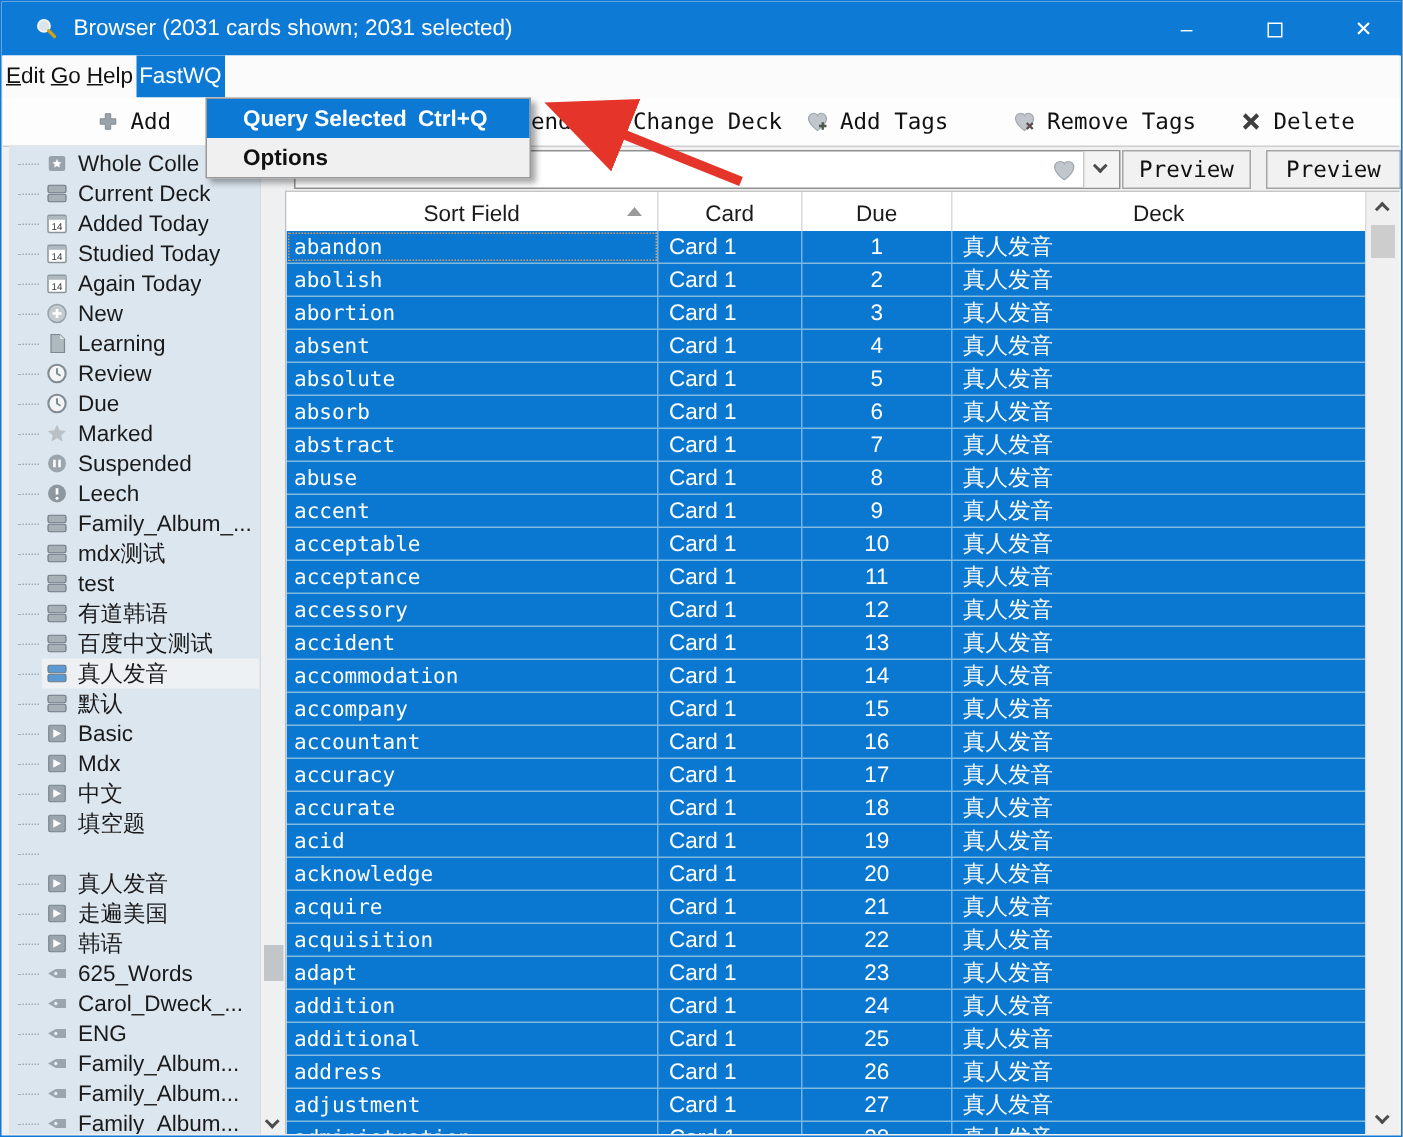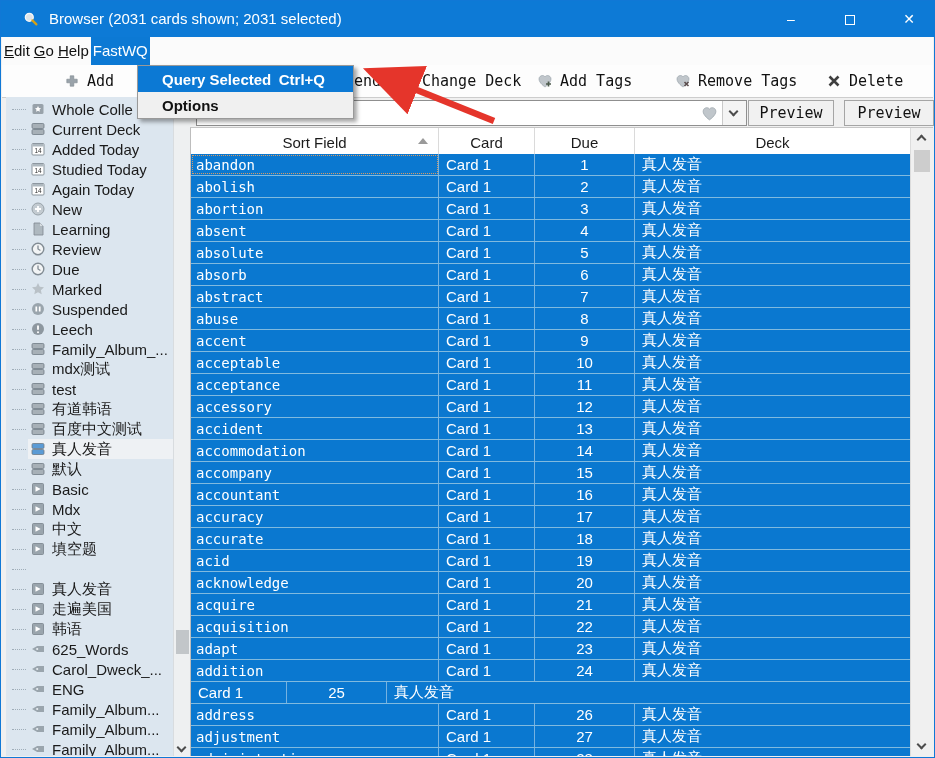--- a/index.html
+++ b/index.html
@@ -668,20 +668,21 @@
           <div class="tc c-due">23</div>
           <div class="tc c-deck">真人发音</div>
         </div>
         <div class="trow">
           <div class="tc c-word">addition</div>
           <div class="tc c-card">Card 1</div>
           <div class="tc c-due">24</div>
           <div class="tc c-deck">真人发音</div>
         </div>
         <div class="trow">
+          <div class="tc c-word">additional</div>
           <div class="tc c-card">Card 1</div>
           <div class="tc c-due">25</div>
           <div class="tc c-deck">真人发音</div>
         </div>
         <div class="trow">
           <div class="tc c-word">address</div>
           <div class="tc c-card">Card 1</div>
           <div class="tc c-due">26</div>
           <div class="tc c-deck">真人发音</div>
         </div>

